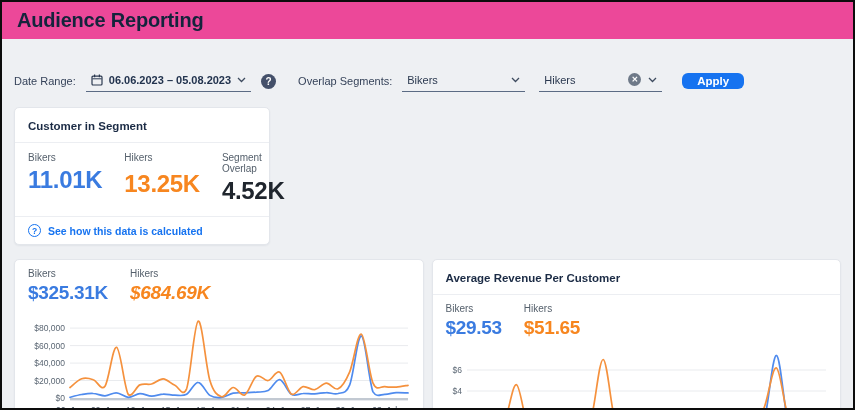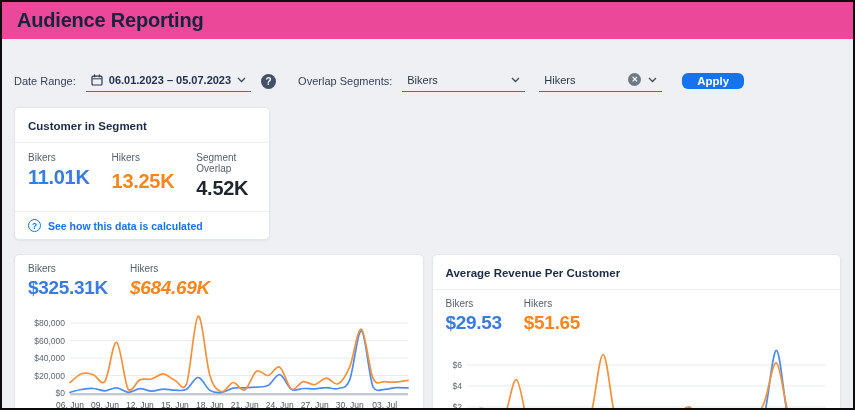--- a/index.html
+++ b/index.html
@@ -33,21 +33,21 @@
   
   .card { background:#fff; border:1px solid #e3e6eb; border-radius:5px; box-shadow:0 1px 2px rgba(20,36,60,.06); }
   .card-title-row { padding:8px 13px; border-bottom:1px solid #eceef2; }
   .card-title { font-size:11.5px; font-weight:bold; color:#1b2b45; }
 
   .contacts-card { width:256px; margin-top:13px; }
   .stats-row { display:flex; padding:9px 13px 11px 13px; }
   .stat { margin-right:22px; }
   .stat:last-child { margin-right:0; }
   .stat-label { font-size:10px; color:#55606c; margin-bottom:3px; }
-  .stat-value { font-size:20px; font-weight:bold; letter-spacing:-0.3px; }
+  .stat-value { font-size:24px; font-weight:bold; letter-spacing:-0.3px; }
   .contacts-footer { border-top:1px solid #eceef2; padding:7px 13px; display:flex; align-items:center; gap:7px; cursor:pointer; }
   .info-circle { width:13px; height:13px; border-radius:50%; border:1.3px solid #1673f0; color:#1673f0;
     font-size:8.5px; font-weight:bold; display:flex; align-items:center; justify-content:center; flex:none; }
   .footer-link { font-size:10.5px; font-weight:bold; color:#1673f0; }
 
   .charts-row { display:flex; gap:8px; margin-top:14px; }
   .chart-card { flex:1; height:191px; }
   .chart-card .stats-row { padding:8px 13px 0 13px; }
   .chart-card .stat-value { font-size:19px; }
   .chart-svg { display:block; margin:2px 10px 0 10px; }
@@ -66,21 +66,21 @@
     <div class="filter-bar">
       <span class="flabel">Date Range:</span>
 
       <div class="underline-control date-control">
         <svg width="12" height="12" viewBox="0 0 12 12">
           <rect x="1" y="2.2" width="10" height="8.8" rx="1" fill="none" stroke="#2b3950" stroke-width="1.2"></rect>
           <line x1="3.6" y1="0.6" x2="3.6" y2="3.2" stroke="#2b3950" stroke-width="1.2"></line>
           <line x1="8.4" y1="0.6" x2="8.4" y2="3.2" stroke="#2b3950" stroke-width="1.2"></line>
           <line x1="1.4" y1="4.8" x2="10.6" y2="4.8" stroke="#2b3950" stroke-width="1"></line>
         </svg>
-        <span class="control-text">06.01.2023 – 05.07.2023</span>
+        <span class="control-text">06.06.2023 – 05.08.2023</span>
         <svg width="9" height="6" viewBox="0 0 9 6">
           <path d="M1 1l3.5 3.5L8 1" stroke="#3e4b5f" stroke-width="1.3" fill="none"></path>
         </svg>
       </div>
 
       <div class="help-circle">?</div>
 
       <span class="flabel">Overlap Segments:</span>
 
       <div class="underline-control select-control">

